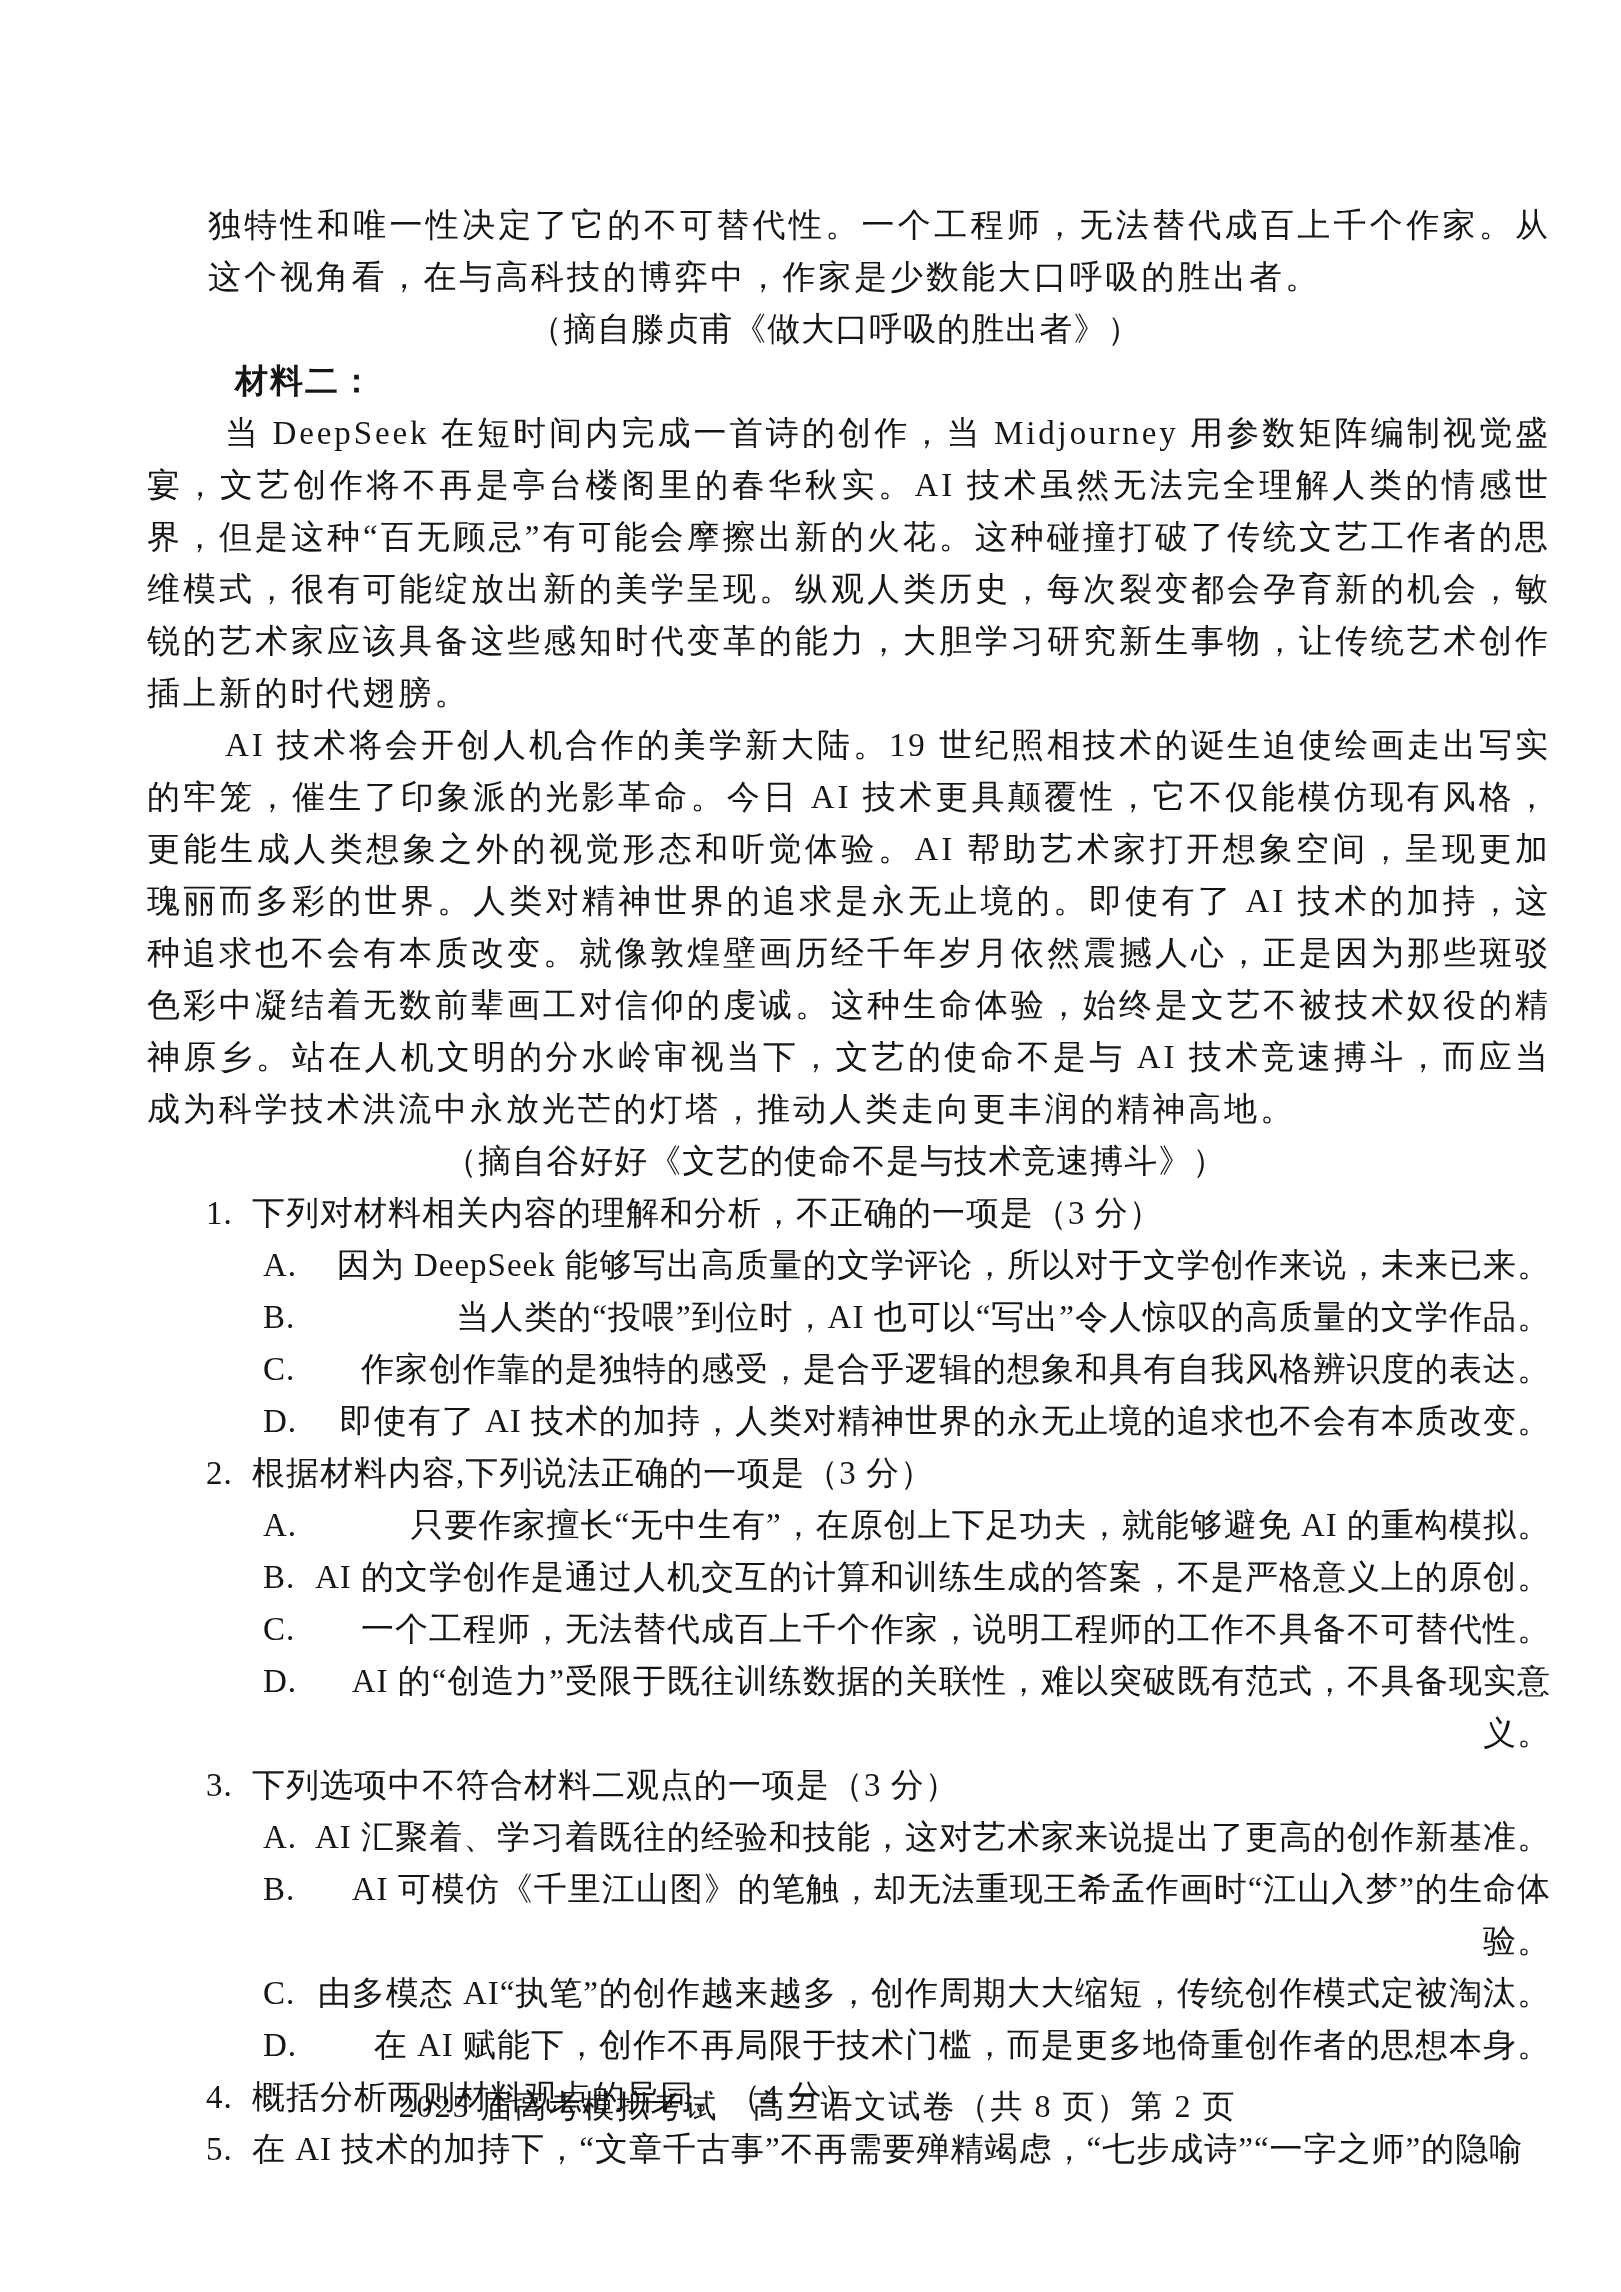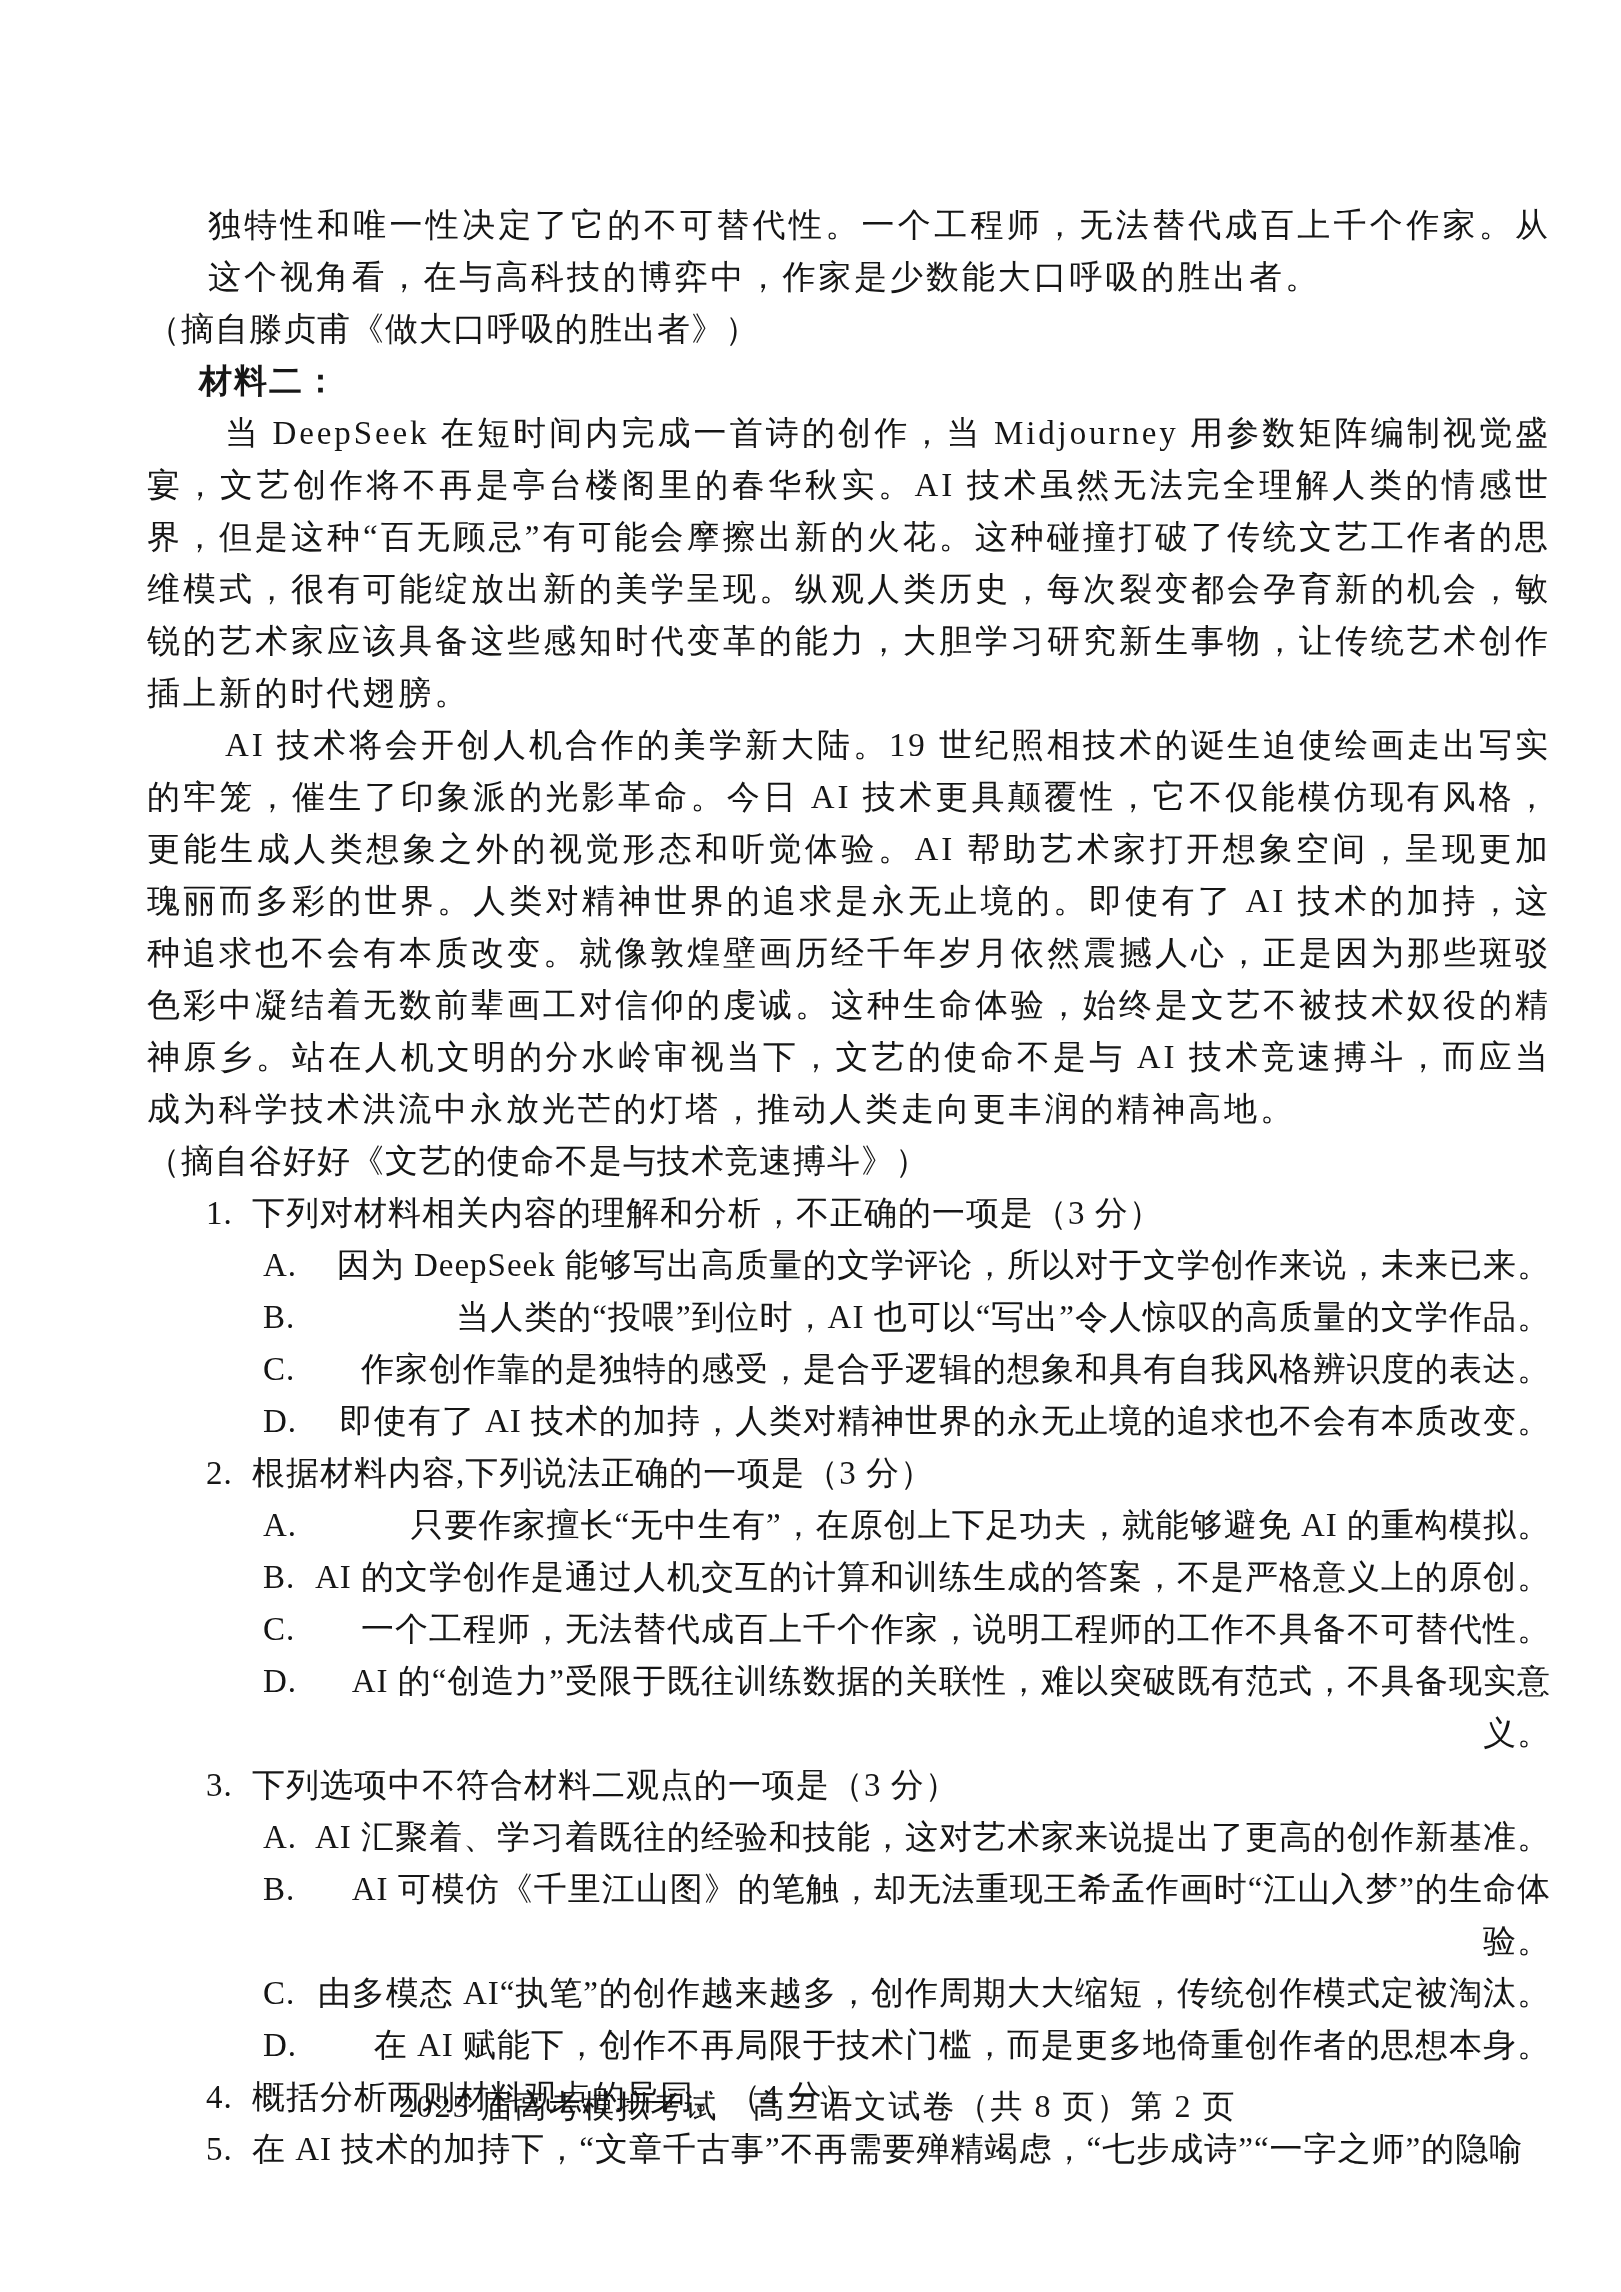--- a/index.html
+++ b/index.html
@@ -21,26 +21,26 @@
     font-size: 33px;
     line-height: 52px;
     letter-spacing: 1px;
   }
   .m1-end {
     margin: 0 0 0 61px;
     text-align: justify;
     letter-spacing: 2.9px;
   }
   .source-line {
-    text-align: left;
+    text-align: center;
     padding-right: 27.4px;
     white-space: nowrap;
   }
   .m2-heading {
-    margin-left: 52px;
+    margin-left: 88px;
     font-family: "Liberation Sans", "DejaVu Sans", sans-serif;
     font-weight: bold;
     letter-spacing: 2px;
   }
   .para {
     margin: 0;
     text-align: justify;
     text-indent: 78px;
     letter-spacing: 2.9px;
   }

